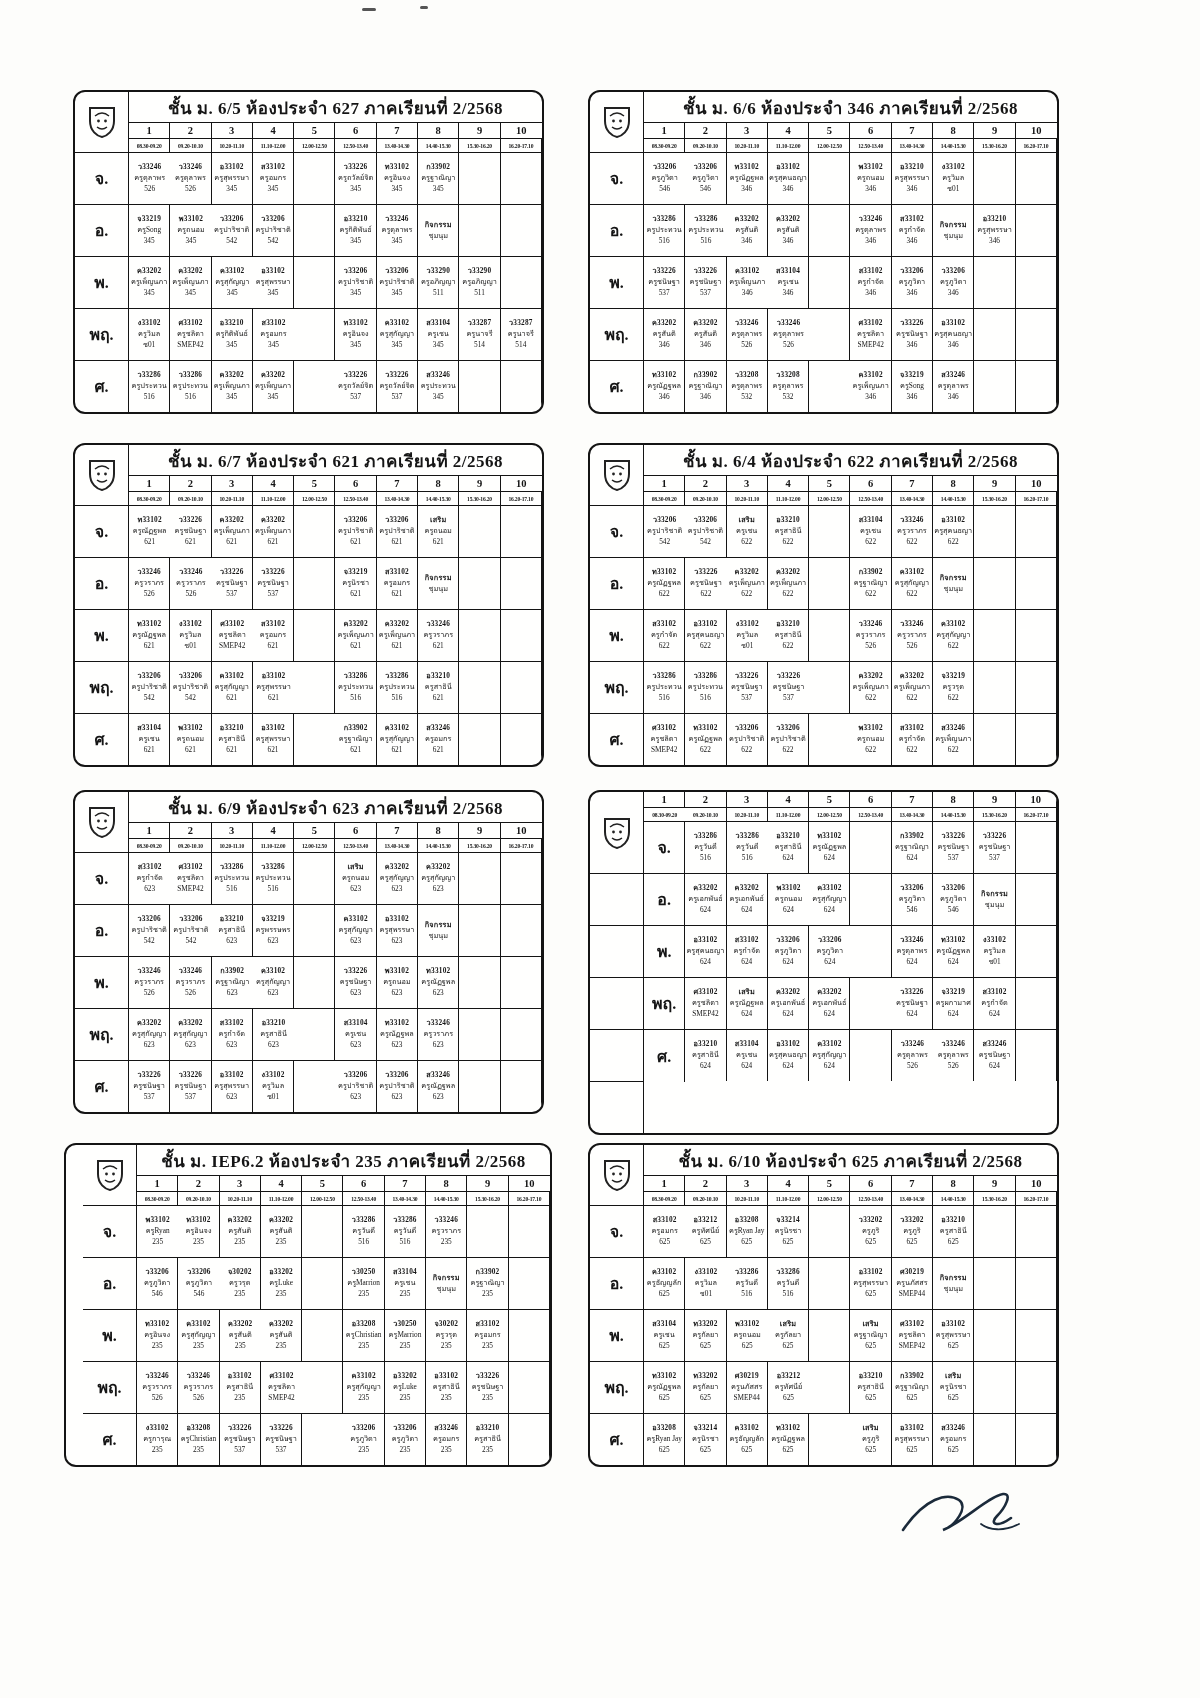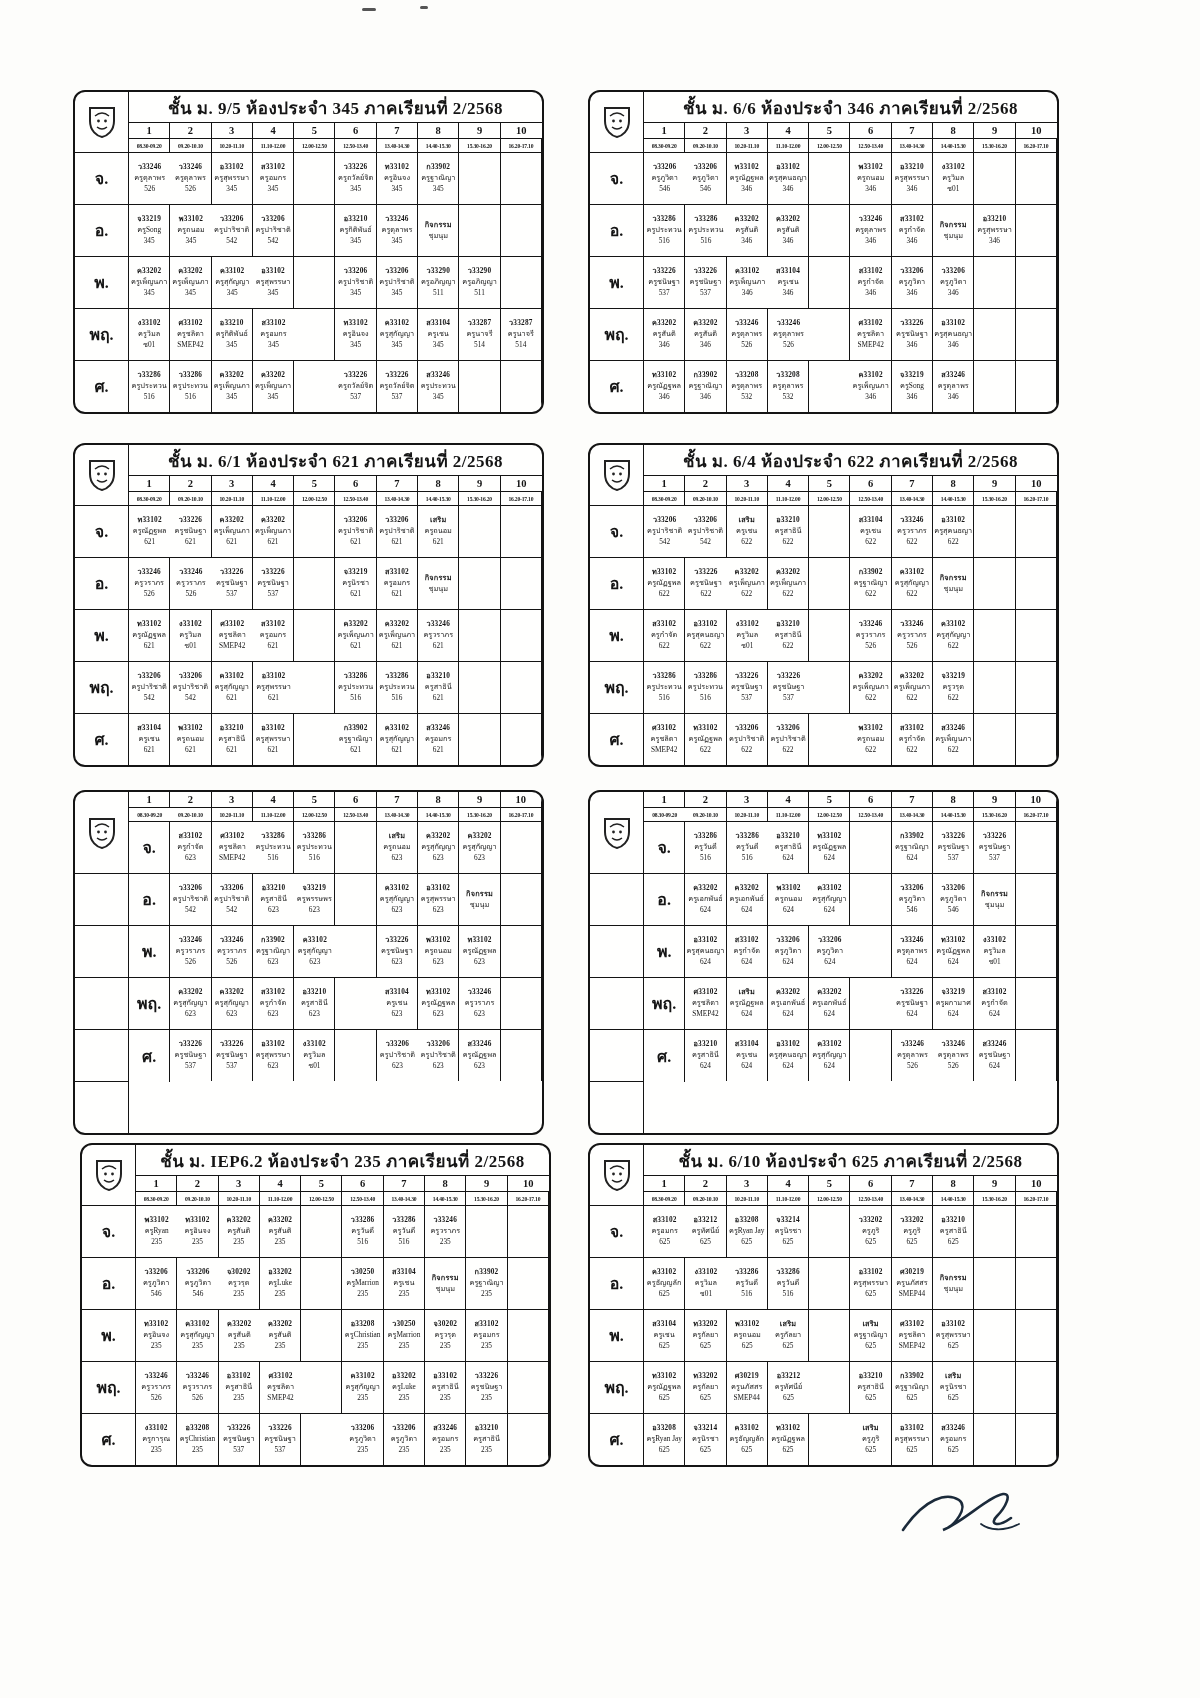--- a/index.html
+++ b/index.html
@@ -61,21 +61,21 @@
       <div class="tt-grid">
         <div class="logo-cell">
           <svg class="crest" viewBox="0 0 30 34">
             <path d="M3 3 L27 3 L27 16 C27 26 20 31 15 32 C10 31 3 26 3 16 Z" fill="none" stroke="#222" stroke-width="2"></path>
             <path d="M8 11 Q15 5 22 11" fill="none" stroke="#222" stroke-width="1.4"></path>
             <circle cx="11.5" cy="16" r="1.4" fill="#222"></circle>
             <circle cx="18.5" cy="16" r="1.4" fill="#222"></circle>
             <path d="M10 22 Q15 26 20 22" fill="none" stroke="#222" stroke-width="1.4"></path>
           </svg>
         </div>
-        <div class="title-cell">ชั้น ม. 9/5 ห้องประจำ 345 ภาคเรียนที่ 2/2568</div>
+        <div class="title-cell">ชั้น ม. 6/5 ห้องประจำ 627 ภาคเรียนที่ 2/2568</div>
         <div class="num-cell">1</div>
         <div class="num-cell">2</div>
         <div class="num-cell">3</div>
         <div class="num-cell">4</div>
         <div class="num-cell">5</div>
         <div class="num-cell">6</div>
         <div class="num-cell">7</div>
         <div class="num-cell">8</div>
         <div class="num-cell">9</div>
         <div class="num-cell">10</div>
@@ -533,21 +533,21 @@
       <div class="tt-grid">
         <div class="logo-cell">
           <svg class="crest" viewBox="0 0 30 34">
             <path d="M3 3 L27 3 L27 16 C27 26 20 31 15 32 C10 31 3 26 3 16 Z" fill="none" stroke="#222" stroke-width="2"></path>
             <path d="M8 11 Q15 5 22 11" fill="none" stroke="#222" stroke-width="1.4"></path>
             <circle cx="11.5" cy="16" r="1.4" fill="#222"></circle>
             <circle cx="18.5" cy="16" r="1.4" fill="#222"></circle>
             <path d="M10 22 Q15 26 20 22" fill="none" stroke="#222" stroke-width="1.4"></path>
           </svg>
         </div>
-        <div class="title-cell">ชั้น ม. 6/1 ห้องประจำ 621 ภาคเรียนที่ 2/2568</div>
+        <div class="title-cell">ชั้น ม. 6/7 ห้องประจำ 621 ภาคเรียนที่ 2/2568</div>
         <div class="num-cell">1</div>
         <div class="num-cell">2</div>
         <div class="num-cell">3</div>
         <div class="num-cell">4</div>
         <div class="num-cell">5</div>
         <div class="num-cell">6</div>
         <div class="num-cell">7</div>
         <div class="num-cell">8</div>
         <div class="num-cell">9</div>
         <div class="num-cell">10</div>
@@ -989,20 +989,21 @@
       <div class="tt-grid">
         <div class="logo-cell">
           <svg class="crest" viewBox="0 0 30 34">
             <path d="M3 3 L27 3 L27 16 C27 26 20 31 15 32 C10 31 3 26 3 16 Z" fill="none" stroke="#222" stroke-width="2"></path>
             <path d="M8 11 Q15 5 22 11" fill="none" stroke="#222" stroke-width="1.4"></path>
             <circle cx="11.5" cy="16" r="1.4" fill="#222"></circle>
             <circle cx="18.5" cy="16" r="1.4" fill="#222"></circle>
             <path d="M10 22 Q15 26 20 22" fill="none" stroke="#222" stroke-width="1.4"></path>
           </svg>
         </div>
+        <div class="title-cell">ชั้น ม. 6/9 ห้องประจำ 623 ภาคเรียนที่ 2/2568</div>
         <div class="num-cell">1</div>
         <div class="num-cell">2</div>
         <div class="num-cell">3</div>
         <div class="num-cell">4</div>
         <div class="num-cell">5</div>
         <div class="num-cell">6</div>
         <div class="num-cell">7</div>
         <div class="num-cell">8</div>
         <div class="num-cell">9</div>
         <div class="num-cell">10</div>
@@ -1432,21 +1433,21 @@
         </div>
         <div class="p-cell" style="border-bottom: none;">
           <span class="l1">ส33246</span>
           <span class="l2">ครูชนิษฐา</span>
           <span class="l3">624</span>
         </div>
         <div class="p-cell" style="border-bottom: none;"></div>
         <div class="p-cell" style="border-bottom: none;"></div>
       </div>
     </div>
-    <div class="tt" style="left: 80px; top: 1143px;">
+    <div class="tt" style="left: 64px; top: 1143px; padding-left: 17px;">
       <div class="tt-grid">
         <div class="logo-cell">
           <svg class="crest" viewBox="0 0 30 34">
             <path d="M3 3 L27 3 L27 16 C27 26 20 31 15 32 C10 31 3 26 3 16 Z" fill="none" stroke="#222" stroke-width="2"></path>
             <path d="M8 11 Q15 5 22 11" fill="none" stroke="#222" stroke-width="1.4"></path>
             <circle cx="11.5" cy="16" r="1.4" fill="#222"></circle>
             <circle cx="18.5" cy="16" r="1.4" fill="#222"></circle>
             <path d="M10 22 Q15 26 20 22" fill="none" stroke="#222" stroke-width="1.4"></path>
           </svg>
         </div>

